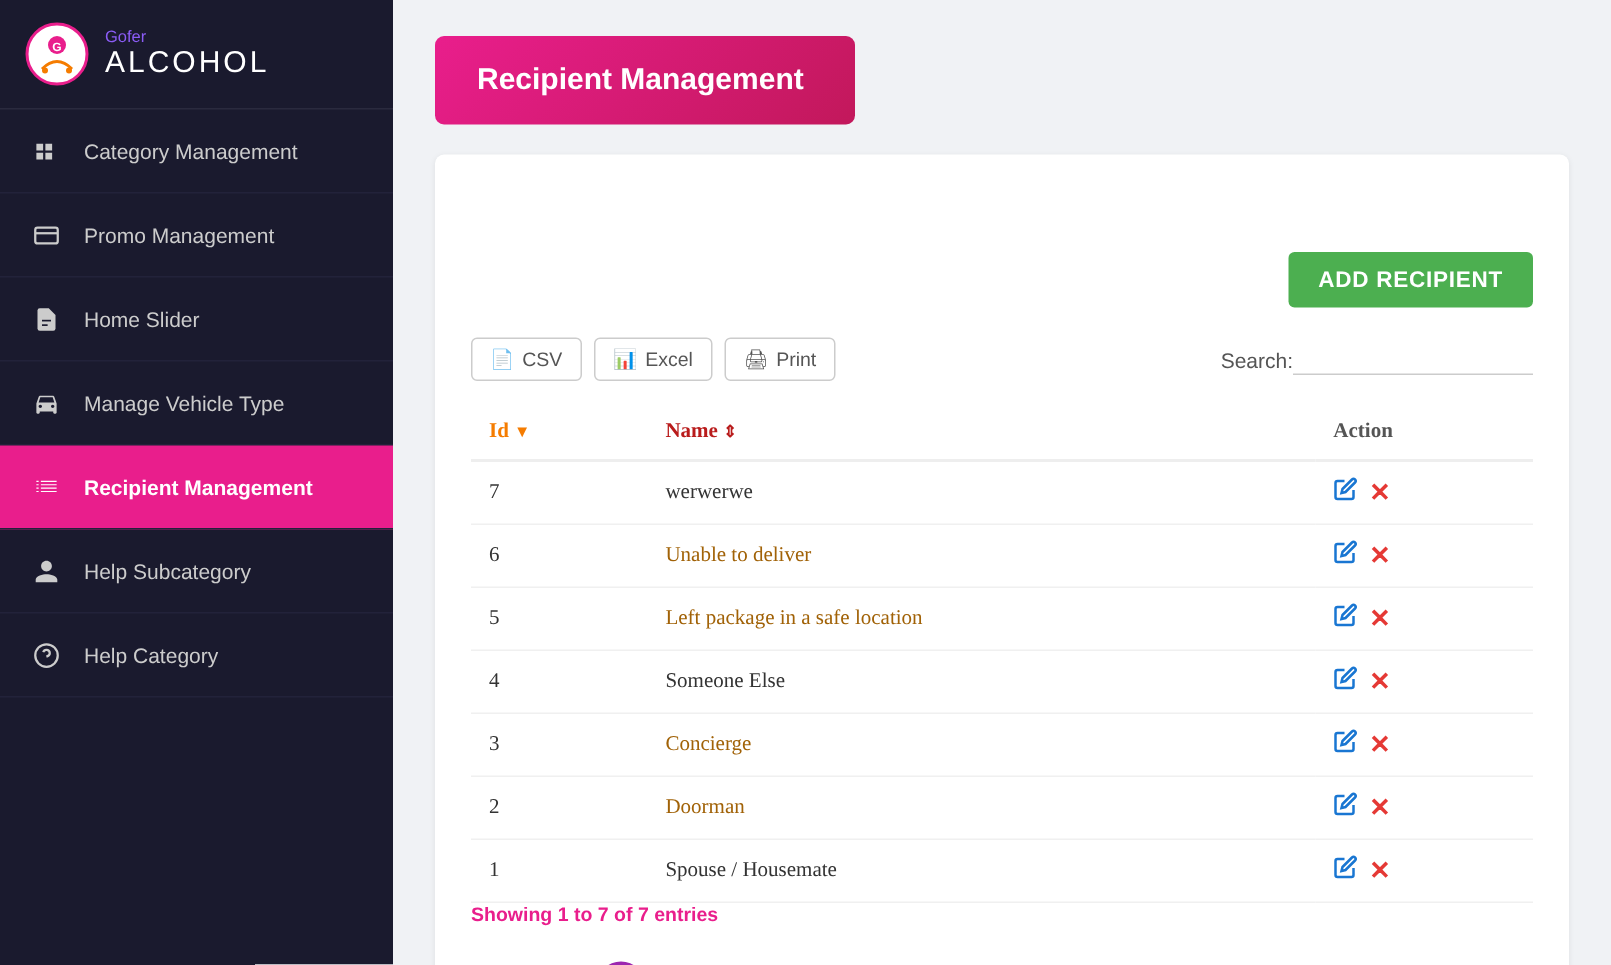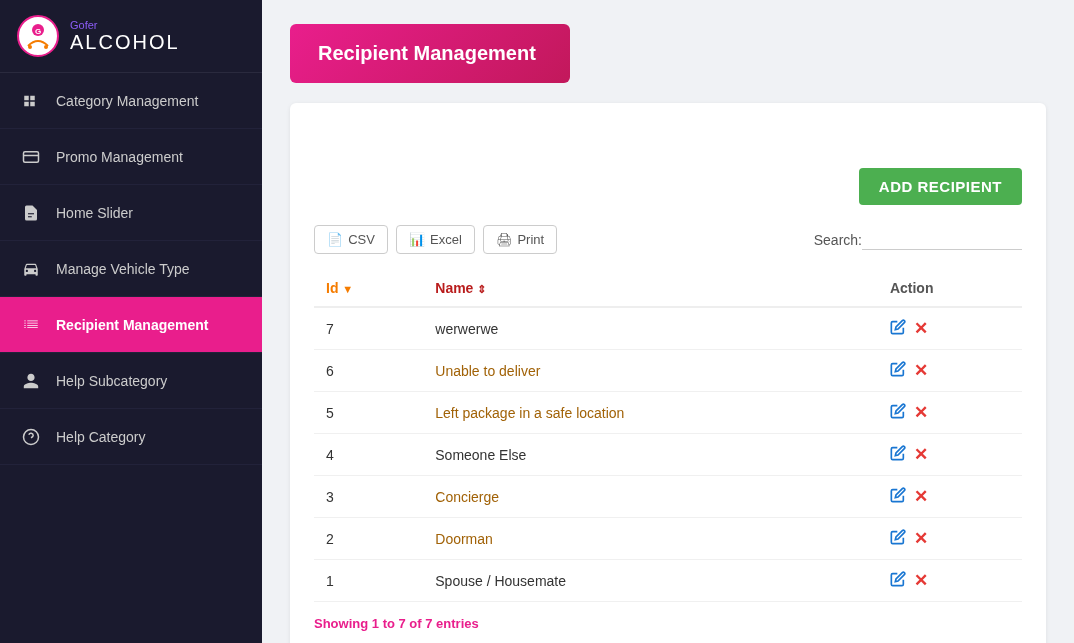--- a/index.html
+++ b/index.html
@@ -159,20 +159,21 @@
       padding: 2px 6px;
       width: 160px;
       color: #333;
     }
 
     
     table {
       width: 100%;
       border-collapse: collapse;
       font-size: 14px;
+      font-family: Liberation Serif, serif;
     }
     thead th {
       padding: 10px 12px;
       text-align: left;
       border-bottom: 2px solid #eee;
       font-weight: 600;
     }
     thead th.col-id { color: #f57c00; }
     thead th.col-name { color: #b91c1c; }
     thead th.col-action { color: #555; }
@@ -193,21 +194,20 @@
       color: #e53935;
       cursor: pointer;
       font-size: 15px;
       font-weight: 700;
     }
 
     
     .showing-info {
       font-size: 13px;
       color: #555;
-      margin-top: 14px;
     }
     .showing-info span { color: #e91e8c; font-weight: 600; }
 
     
     .pagination {
       display: flex;
       align-items: center;
       justify-content: flex-start;
       margin-top: 24px;
       gap: 13px;

